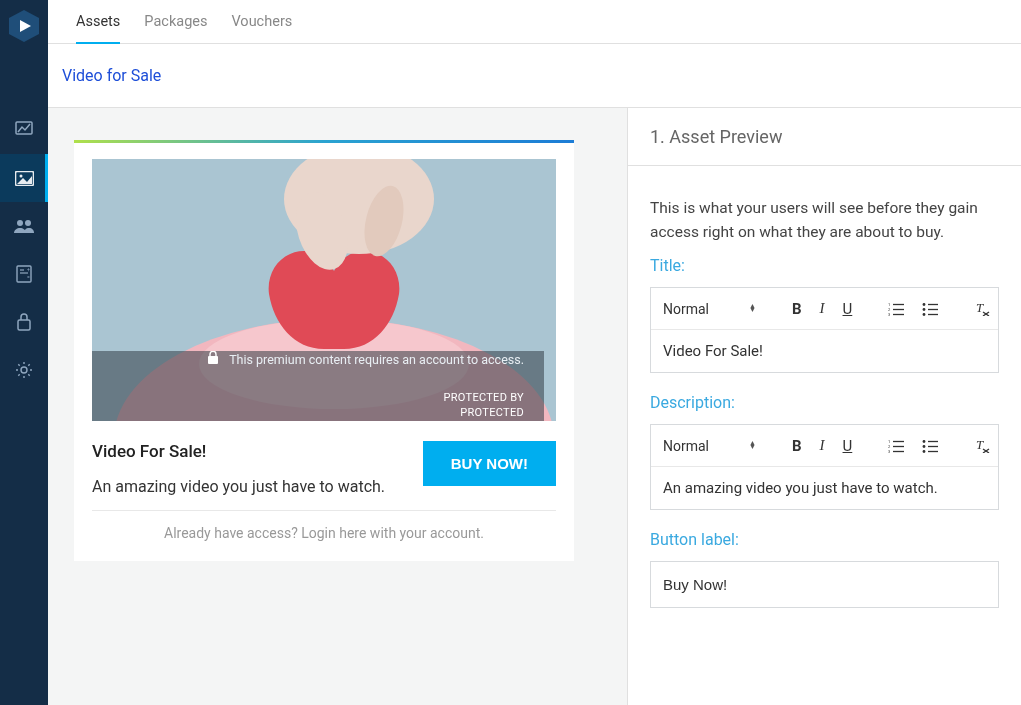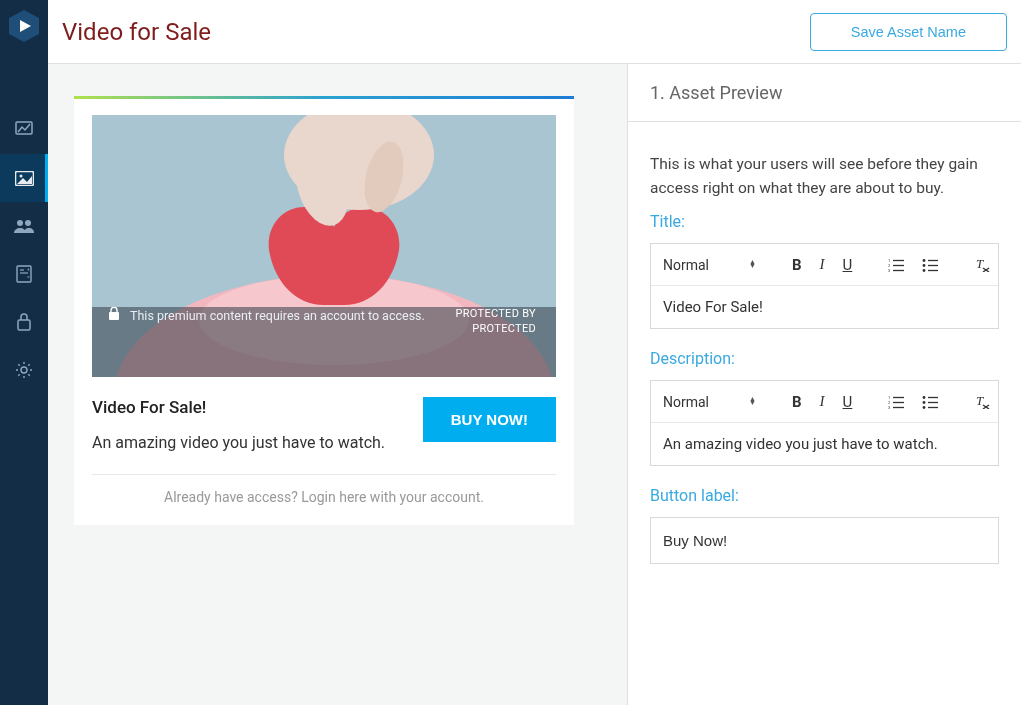--- a/index.html
+++ b/index.html
@@ -79,22 +79,22 @@
 }
 .title-row {
   height: 64px;
   display:flex;
   align-items:center;
   justify-content: space-between;
   padding: 0 14px;
   border-bottom: 1px solid #e0e0e0;
 }
 .page-title {
-  font-size: 24px;
-  color: #7f1d1d;
+  font-size: 16px;
+  color: #1d4ed8;
   font-weight: 400;
 }
 .save-btn {
   border: 1px solid #3aa9e0;
   background:#fff;
   color:#3aa9e0;
   border-radius: 4px;
   padding: 10px 40px;
   font-size: 14.5px;
   cursor:pointer;
@@ -120,29 +120,30 @@
 .preview-img-wrap {
   position:relative;
   width:100%;
   height: 262px;
   overflow:hidden;
   background:#a0bfcf;
 }
 .preview-svg { width:100%; height:100%; display:block; }
 .img-overlay {
   position:absolute;
-  left:0; right:0; bottom:0;
+  left:0; right:12px; bottom:0;
   height: 70px;
   background: rgba(50,60,70,0.55);
   color:#fff;
   display:flex;
   justify-content: space-between;
-  align-items:flex-start;
+  align-items:flex-end;
   padding: 0 20px 0 16px;
   font-size: 12.5px;
+  flex-direction: column;
 }
 .overlay-left { display:flex; align-items:center; gap:10px; color:#e8eef3; }
 .overlay-right { text-align:right; font-size: 11px; letter-spacing: 0.3px; line-height:1.35; }
 .preview-body {
   padding: 20px 0 0 0;
   display:flex;
   gap: 20px;
   align-items:flex-start;
 }
 .preview-text { flex:1; }
@@ -152,21 +153,21 @@
   background:#00aeef;
   color:#fff;
   border:none;
   padding: 14px 28px;
   font-size:15px;
   font-weight:600;
   cursor:pointer;
 }
 .login-row {
   border-top: 1px solid #e8e8e8;
-  margin-top: 22px;
+  margin-top: 14px;
   padding-top: 14px;
   text-align:center;
   font-size: 14px;
   color:#999;
 }
 .right-panel {
   flex:1;
   background:#fff;
   overflow:hidden;
 }
@@ -296,24 +297,28 @@
             <line x1="13.3" y1="13.3" x2="14.7" y2="14.7"></line>
             <line x1="3.3" y1="14.7" x2="4.7" y2="13.3"></line>
             <line x1="13.3" y1="4.7" x2="14.7" y2="3.3"></line>
           </g>
         </svg>
     </div>
   </div>
 </div>
 
 <div class="main">
+  <div class="tabs">
+    <div class="tab active">Assets</div>
+    <div class="tab">Packages</div>
+    <div class="tab">Vouchers</div>
+  </div>
 
   <div class="title-row">
     <div class="page-title">Video for Sale</div>
-    <button class="save-btn">Save Asset Name</button>
   </div>
 
   <div class="content-row">
     <div class="left-panel">
       <div class="preview-card">
         <div class="preview-img-wrap">
           <svg class="preview-svg" viewBox="0 0 480 262" preserveAspectRatio="xMidYMid slice">
             <rect width="480" height="262" fill="#aac5d2"></rect>
             <ellipse cx="250" cy="280" rx="220" ry="120" fill="#f2b7bf"></ellipse>
             <ellipse cx="250" cy="205" rx="135" ry="45" fill="#f6c7cd"></ellipse>

